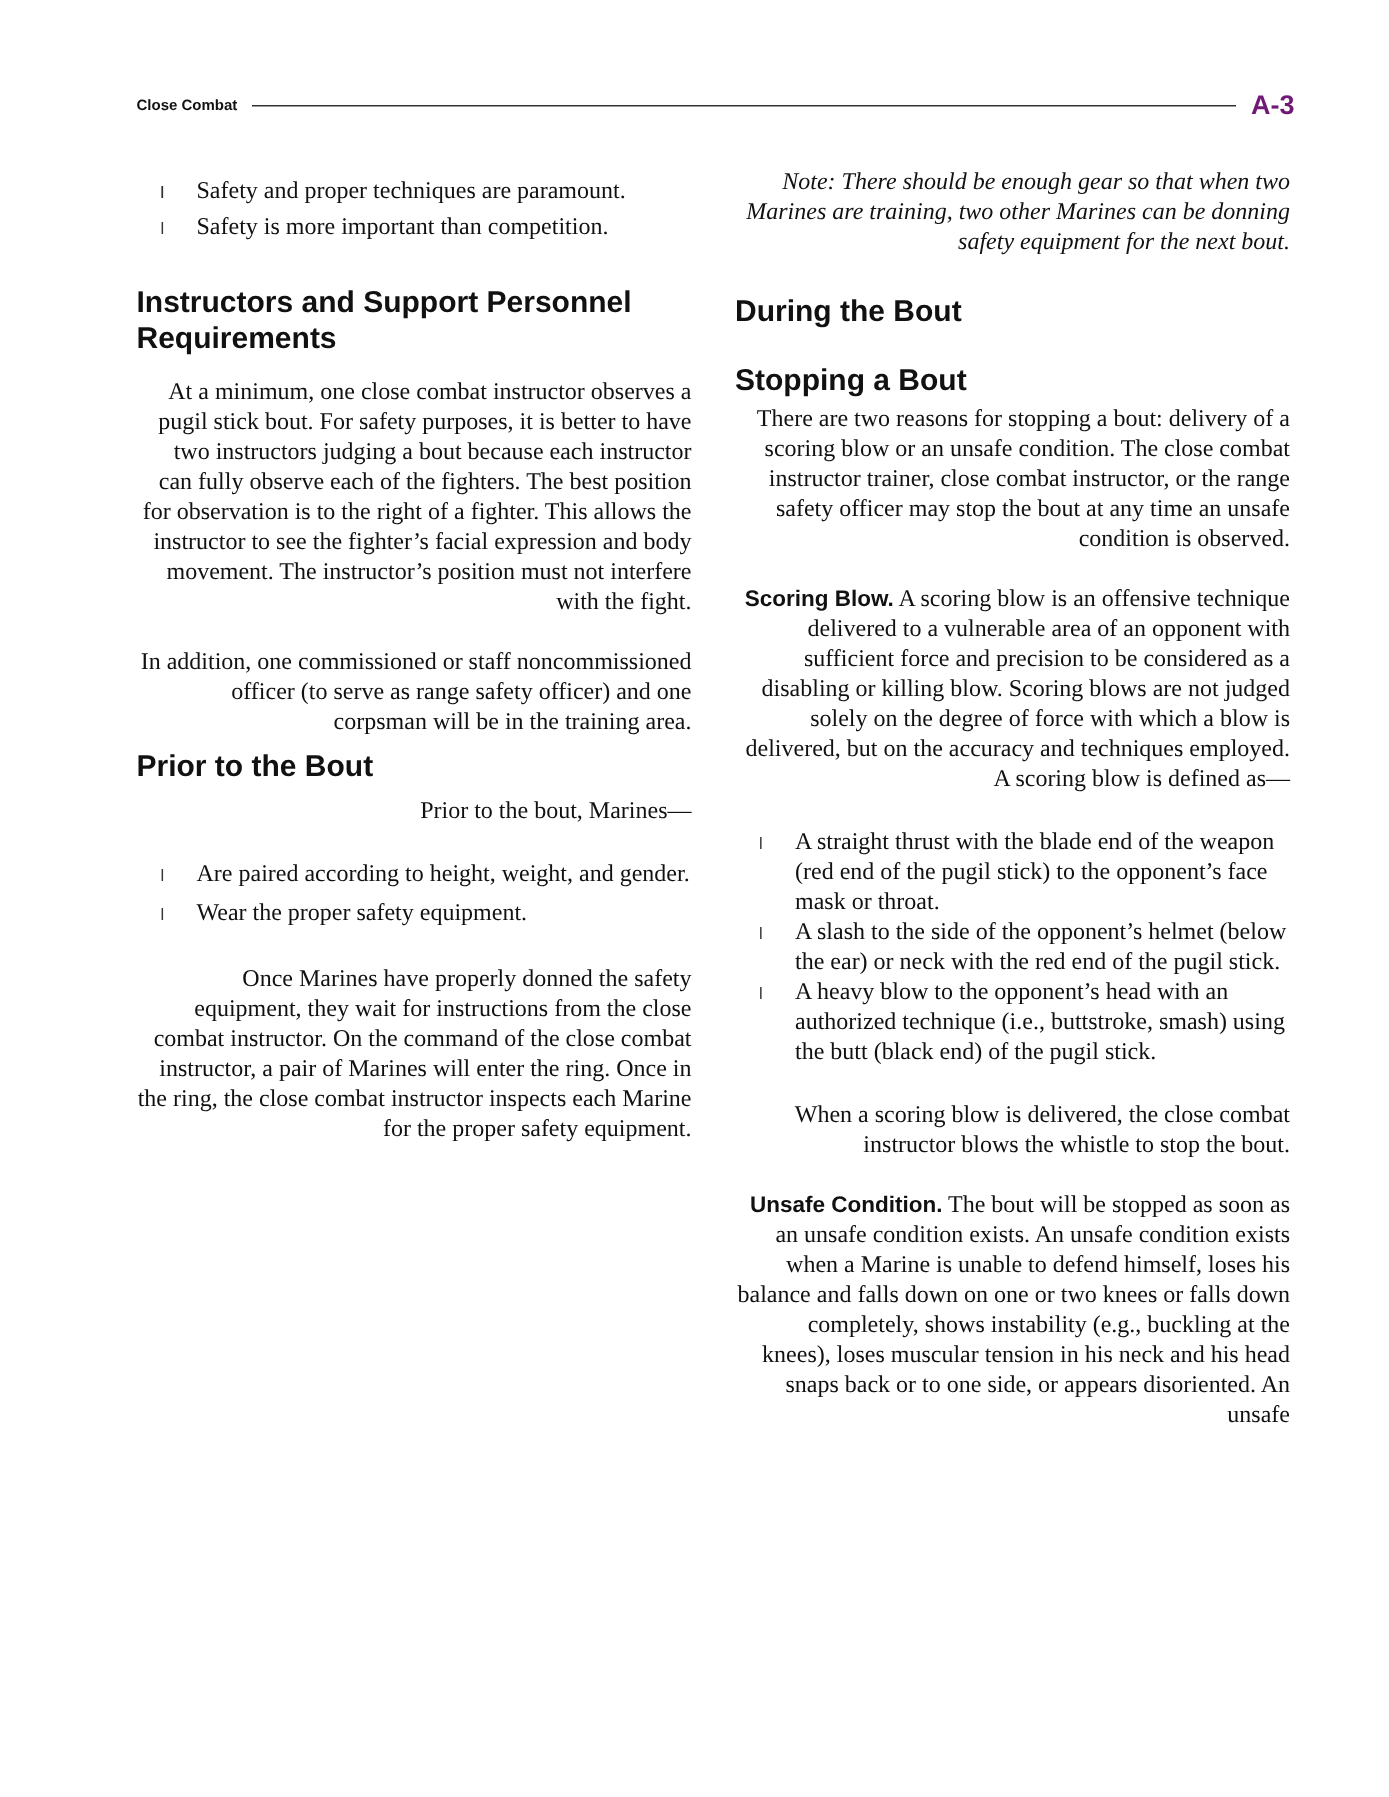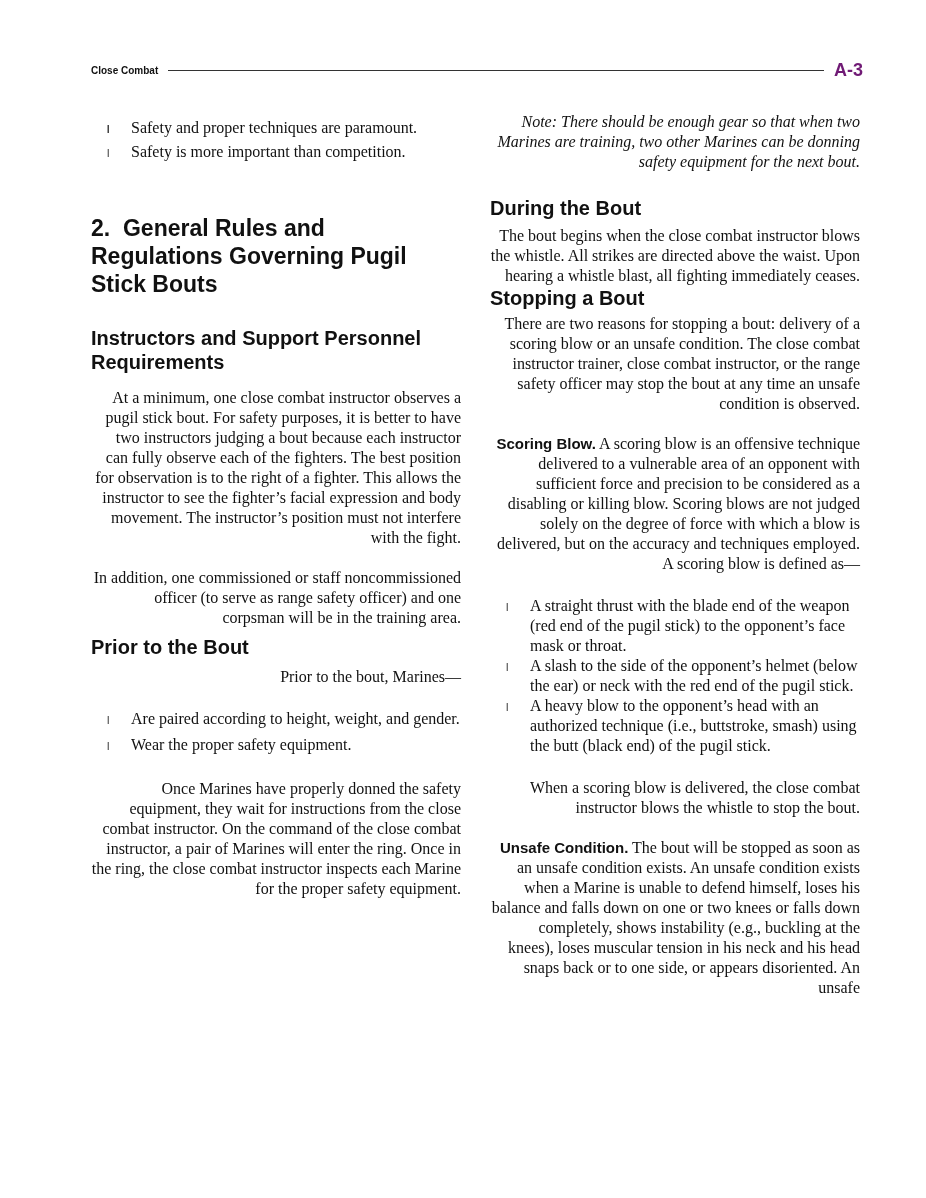--- a/index.html
+++ b/index.html
@@ -32,42 +32,40 @@
   <span class="pnum">A-3</span>
 </div>
 
 <div class="col left">
   <ul class="bullets">
     <li><span class="bul">l</span></li>
     <li style="margin-bottom:4px"><span class="bul">l</span><span>Safety and proper techniques are paramount.</span></li>
     <li><span class="bul">l</span><span>Safety is more important than competition.</span></li>
   </ul>
 
-  <h1 class="h1" style="margin-top:52px; white-space:pre-wrap; width:350px;">2.  General Rules and Regulations Governing Pugil Stick Bouts</h1>
 
   <h2 class="h2" style="margin-top:28px;">Instructors and Support Personnel Requirements</h2>
   <p class="p" style="margin-top:14px;">At a minimum, one close combat instructor observes a pugil stick bout. For safety purposes, it is better to have two instructors judging a bout because each instructor can fully observe each of the fighters. The best position for observation is to the right of a fighter. This allows the instructor to see the fighter’s facial expression and body movement. The instructor’s position must not interfere with the fight.</p>
   <p class="p" style="margin-top:20px;">In addition, one commissioned or staff noncommissioned officer (to serve as range safety officer) and one corpsman will be in the training area.</p>
 
   <h2 class="h2" style="margin-top:7px;">Prior to the Bout</h2>
   <p class="p" style="margin-top:8px;">Prior to the bout, Marines—</p>
   <ul class="bullets" style="margin-top:22px;">
     <li><span class="bul">l</span><span>Are paired according to height, weight, and gender.</span></li>
     <li><span class="bul">l</span><span>Wear the proper safety equipment.</span></li>
   </ul>
   <p class="p" style="margin-top:24px;">Once Marines have properly donned the safety equipment, they wait for instructions from the close combat instructor. On the command of the close combat instructor, a pair of Marines will enter the ring. Once in the ring, the close combat instructor inspects each Marine for the proper safety equipment.</p>
 </div>
 
 <div class="col right">
   <p class="p note">Note: There should be enough gear so that when two Marines are training, two other Marines can be donning safety equipment for the next bout.</p>
 
   <h2 class="h2" style="margin-top:24px;">During the Bout</h2>
-  <p class="p" style="margin-top:6px;">The bout begins when the close combat instructor blows the whistle. All strikes are directed above the waist. Upon hearing a whistle blast, all fighting immediately ceases.</p>
 
-  <h2 class="h2" style="">Stopping a Bout</h2>
+  <h2 class="h2" style="margin-top:22px;">Stopping a Bout</h2>
   <p class="p" style="margin-top:4px;">There are two reasons for stopping a bout: delivery of a scoring blow or an unsafe condition. The close combat instructor trainer, close combat instructor, or the range safety officer may stop the bout at any time an unsafe condition is observed.</p>
 
   <p class="p" style="margin-top:20px;"><span class="runin">Scoring Blow.</span><span> A scoring blow is an offensive technique delivered to a vulnerable area of an opponent with sufficient force and precision to be considered as a disabling or killing blow. Scoring blows are not judged solely on the degree of force with which a blow is delivered, but on the accuracy and techniques employed. A scoring blow is defined as—</span></p>
   <ul class="bullets" style="margin-top:22px;">
     <li style="margin-bottom:0"><span class="bul">l</span><span>A straight thrust with the blade end of the weapon (red end of the pugil stick) to the opponent’s face mask or throat.</span></li>
     <li style="margin-bottom:0"><span class="bul">l</span><span>A slash to the side of the opponent’s helmet (below the ear) or neck with the red end of the pugil stick.</span></li>
     <li style="margin-bottom:0"><span class="bul">l</span><span>A heavy blow to the opponent’s head with an authorized technique (i.e., buttstroke, smash) using the butt (black end) of the pugil stick.</span></li>
   </ul>
   <p class="p" style="margin-top:22px;">When a scoring blow is delivered, the close combat instructor blows the whistle to stop the bout.</p>
 

